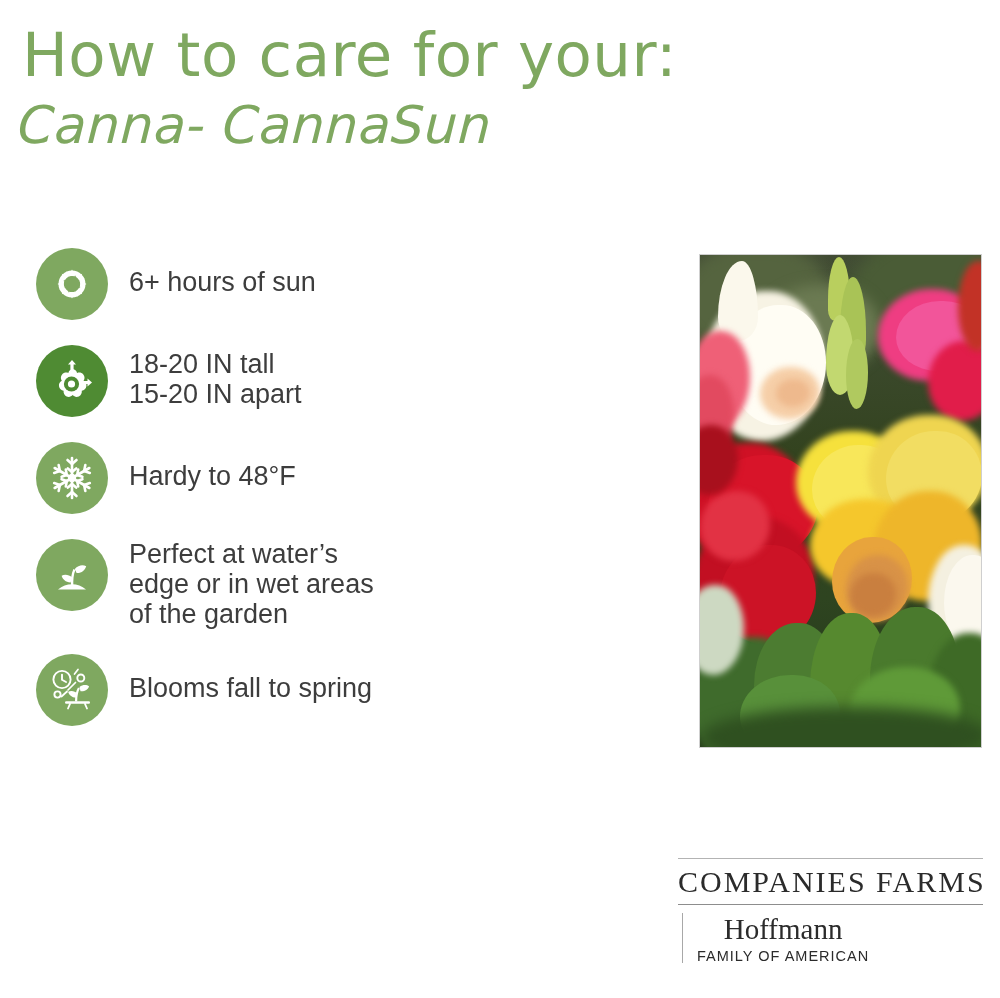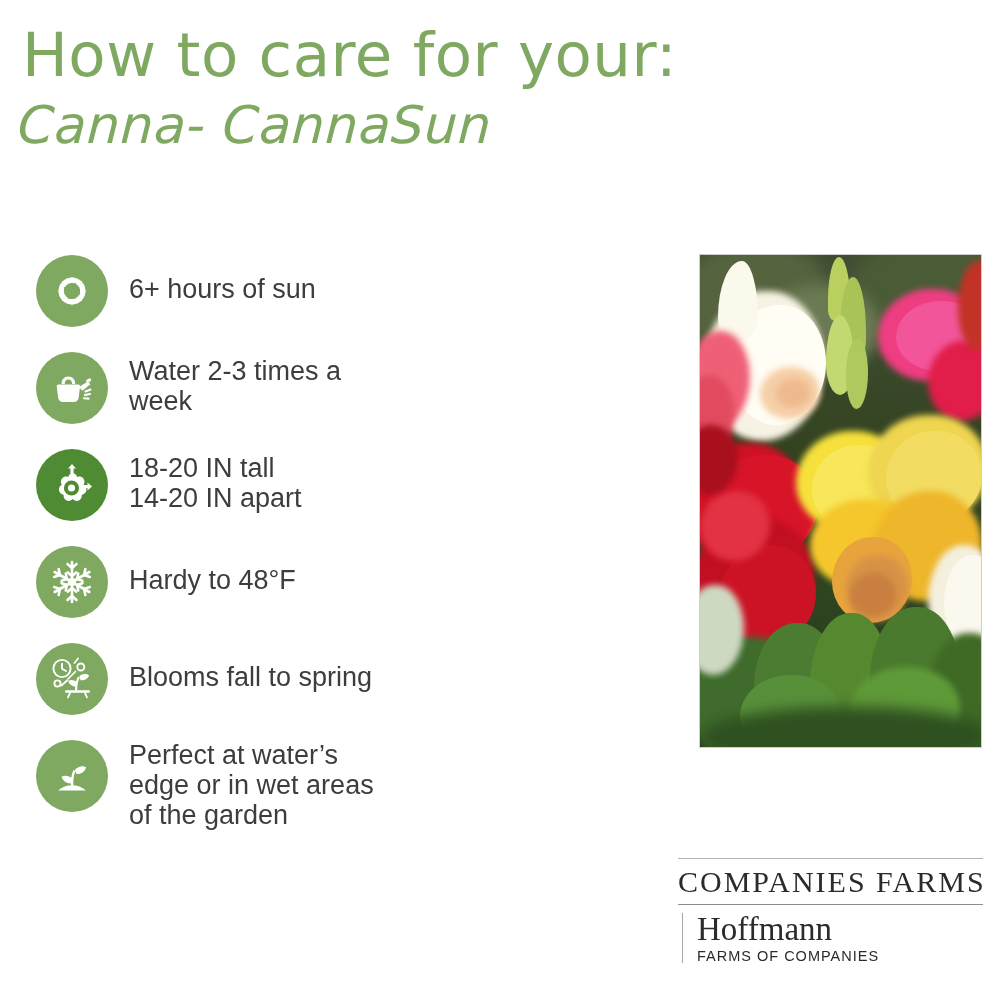--- a/index.html
+++ b/index.html
@@ -50,21 +50,21 @@
     transform: skewX(-3deg);
     transform-origin: left center;
     margin-top: -2px;
     margin-left: -4px;
   }
 
   
   .care-list {
     position: absolute;
     left: 36px;
-    top: 255px;
+    top: 248px;
     width: 620px;
   }
   .care-row {
     display: flex;
     align-items: flex-start;
     margin-bottom: 25px;
     min-height: 72px;
   }
   .care-row:last-child { margin-bottom: 0; }
 
@@ -166,24 +166,25 @@
   }
   .hf-divider {
     width: 1px;
     align-self: stretch;
     background: #a8a8a8;
     margin: 2px 14px 2px 4px;
   }
   .hf-right { display: flex; flex-direction: column; justify-content: center; }
   .hf-name {
     font-family: "Liberation Serif", serif;
-    font-size: 33px;
+    font-size: 29px;
     line-height: 36px;
     color: #2b2b2b;
     white-space: nowrap;
+    text-align: center;
   }
   .hf-sub {
     font-family: "Liberation Sans", sans-serif;
     font-size: 14.5px;
     line-height: 18px;
     letter-spacing: 1.0px;
     color: #2b2b2b;
     white-space: nowrap;
   }
 </style>
@@ -217,41 +218,20 @@
             <path d="M38.7 20.2 L34.0 24.2 A16.5 16.5 0 0 0 32.4 20.4 Z" opacity="0.95"></path>
           </g>
           <circle cx="26" cy="26" r="11.2" fill="none" stroke="#ffffff" stroke-width="4.6"></circle>
         </svg>
       </div>
       <div class="care-text">
         <span class="ln">6+ hours of sun</span>
       </div>
     </div>
 
-    <div class="care-row rows-2">
-      <div class="icon-badge">
-        <svg width="54" height="54" viewBox="0 0 54 54">
-          <g fill="#ffffff">
-            <path d="M13.5 23.5 h19.8 c1.1 0 1.9 0.9 1.8 2 l-1.5 11.6 c-0.3 2.3 -2.2 4.0 -4.5 4.0 h-11.4 c-2.3 0 -4.2 -1.7 -4.5 -4.0 l-1.5 -11.6 c-0.1 -1.1 0.7 -2 1.8 -2 z"></path>
-            <path d="M16.6 23.0 c-0.2 -4.2 2.6 -7.5 6.8 -7.5 c4.2 0 7.0 3.3 6.8 7.5 h-3.1 c0.2 -2.6 -1.4 -4.5 -3.7 -4.5 c-2.3 0 -3.9 1.9 -3.7 4.5 z"></path>
-            <path d="M33.8 26.0 l9.2 -5.4 l2.4 2.6 l-8.0 6.5 z"></path>
-            <rect x="41.0" y="18.0" width="5.2" height="3.0" rx="1.2" transform="rotate(-28 43.6 19.5)"></rect>
-          </g>
-          <g stroke="#ffffff" stroke-width="2.1" stroke-linecap="round" fill="none">
-            <path d="M40.5 30.5 L45.5 28.5"></path>
-            <path d="M40.0 34.0 L45.0 33.0"></path>
-            <path d="M39.0 37.3 L43.6 37.6"></path>
-          </g>
-        </svg>
-      </div>
-      <div class="care-text">
-        <span class="ln">Water 2-3 times a</span>
-        <span class="ln">week</span>
-      </div>
-    </div>
 
     <div class="care-row rows-2">
       <div class="icon-badge deep">
         <svg width="54" height="54" viewBox="0 0 54 54">
           <g fill="#ffffff">
 
             <path d="M23.0 8.5 L27.0 4.0 L31.0 8.5 L28.6 8.5 L28.6 17.0 L25.4 17.0 L25.4 8.5 Z" transform="translate(0,2)"></path>
 
             <path d="M44.5 24.5 L49.0 28.5 L44.5 32.5 L44.5 30.1 L36.5 30.1 L36.5 26.9 L44.5 26.9 Z" transform="translate(-2,0)"></path>
 
@@ -270,21 +250,21 @@
                      c-1.3 -1.9 -1.3 -4.4 0.3 -6.3
                      c1.6 -1.9 4.0 -2.4 6.2 -1.5
                      c0.6 -2.3 2.6 -3.9 5.6 -3.9 z"></path>
           </g>
           <circle cx="26.5" cy="30.0" r="7.6" fill="#4F8B33"></circle>
           <circle cx="26.5" cy="30.0" r="3.6" fill="#ffffff"></circle>
         </svg>
       </div>
       <div class="care-text">
         <span class="ln">18-20 IN tall</span>
-        <span class="ln">14-20 IN apart</span>
+        <span class="ln">15-20 IN apart</span>
       </div>
     </div>
 
     <div class="care-row rows-1">
       <div class="icon-badge">
         <svg width="50" height="50" viewBox="0 0 50 50">
           <g stroke="#ffffff" stroke-width="2.6" stroke-linecap="round" fill="none">
             <g>
               <path d="M25 5 L25 45"></path>
               <path d="M25 11 L20.5 7.0"></path>
@@ -320,20 +300,38 @@
             </g>
           </g>
           <circle cx="25" cy="25" r="4.2" fill="#ffffff"></circle>
         </svg>
       </div>
       <div class="care-text">
         <span class="ln">Hardy to 48°F</span>
       </div>
     </div>
 
+    <div class="care-row rows-3">
+      <div class="icon-badge">
+        <svg width="52" height="52" viewBox="0 0 52 52">
+          <g fill="#ffffff">
+            <path d="M25.0 38.0 c-0.4 -7.5 0.2 -13.5 2.4 -18.0 l2.1 1.0 c-1.9 4.0 -2.5 9.6 -2.1 17.0 z"></path>
+            <path d="M28.8 20.0 c3.6 -4.3 8.4 -4.6 11.4 -2.8 c-1.0 3.8 -4.6 7.2 -9.6 6.9 c-0.8 -1.6 -1.3 -3.0 -1.8 -4.1 z"></path>
+            <path d="M26.3 28.8 c-3.4 -3.3 -7.8 -3.6 -10.7 -2.0 c0.9 3.5 4.2 6.7 9.0 6.6 c0.5 -1.7 1.1 -3.3 1.7 -4.6 z"></path>
+            <path d="M12.0 40.5 c4.0 -3.6 9.0 -5.3 14.0 -5.3 c5.0 0 10.0 1.7 14.0 5.3 z"></path>
+          </g>
+        </svg>
+      </div>
+      <div class="care-text">
+        <span class="ln">Perfect at water’s</span>
+        <span class="ln">edge or in wet areas</span>
+        <span class="ln">of the garden</span>
+      </div>
+    </div>
+
     <div class="care-row rows-1">
       <div class="icon-badge">
         <svg width="54" height="54" viewBox="0 0 54 54">
           <g stroke="#ffffff" stroke-width="1.9" fill="none" stroke-linecap="round">
             <circle cx="17.0" cy="16.5" r="8.6"></circle>
             <path d="M17.0 11.6 L17.0 16.8 L21.0 19.0"></path>
             <circle cx="35.8" cy="15.0" r="3.5"></circle>
             <circle cx="12.5" cy="31.5" r="3.1"></circle>
             <path d="M29.5 11.0 L33.0 6.5" stroke-width="1.7"></path>
             <path d="M23.0 27.0 L30.5 19.5" stroke-width="1.7"></path>
@@ -347,38 +345,20 @@
           </g>
           <rect x="20.0" y="38.2" width="25.0" height="2.6" rx="1.2" fill="#ffffff"></rect>
           <path d="M25.0 40.8 L23.0 45.5 M40.0 40.8 L42.0 45.5" stroke="#ffffff" stroke-width="1.8" stroke-linecap="round"></path>
         </svg>
       </div>
       <div class="care-text">
         <span class="ln">Blooms fall to spring</span>
       </div>
     </div>
 
-    <div class="care-row rows-3">
-      <div class="icon-badge">
-        <svg width="52" height="52" viewBox="0 0 52 52">
-          <g fill="#ffffff">
-            <path d="M25.0 38.0 c-0.4 -7.5 0.2 -13.5 2.4 -18.0 l2.1 1.0 c-1.9 4.0 -2.5 9.6 -2.1 17.0 z"></path>
-            <path d="M28.8 20.0 c3.6 -4.3 8.4 -4.6 11.4 -2.8 c-1.0 3.8 -4.6 7.2 -9.6 6.9 c-0.8 -1.6 -1.3 -3.0 -1.8 -4.1 z"></path>
-            <path d="M26.3 28.8 c-3.4 -3.3 -7.8 -3.6 -10.7 -2.0 c0.9 3.5 4.2 6.7 9.0 6.6 c0.5 -1.7 1.1 -3.3 1.7 -4.6 z"></path>
-            <path d="M12.0 40.5 c4.0 -3.6 9.0 -5.3 14.0 -5.3 c5.0 0 10.0 1.7 14.0 5.3 z"></path>
-          </g>
-        </svg>
-      </div>
-      <div class="care-text">
-        <span class="ln">Perfect at water’s</span>
-        <span class="ln">edge or in wet areas</span>
-        <span class="ln">of the garden</span>
-      </div>
-    </div>
-
   </div>
 
   <div class="photo-frame">
     <div class="photo-canvas">
 
       <div class="blob vsoft" style="left:-20px; top:-10px; width:150px; height:110px; background:#55643f;"></div>
       <div class="blob vsoft" style="left:150px; top:-20px; width:170px; height:120px; background:#4a5c36;"></div>
       <div class="blob vsoft" style="left:60px; top:30px; width:120px; height:90px; background:#6b7a52;"></div>
 
       <div class="blob soft" style="left:4px; top:36px; width:120px; height:150px; background:#f7f3e4;"></div>
@@ -432,18 +412,18 @@
   </div>
 
   <div class="logo-lockup">
     <div class="logo-rule thin"></div>
     <div class="logo-top">COMPANIES FARMS</div>
     <div class="logo-rule"></div>
     <div class="logo-bottom">
       <div class="hf-divider"></div>
       <div class="hf-right">
         <div class="hf-name">Hoffmann</div>
-        <div class="hf-sub">FARMS OF COMPANIES</div>
+        <div class="hf-sub">FAMILY OF AMERICAN</div>
       </div>
     </div>
   </div>
 
 </div>
 
 </body></html>

